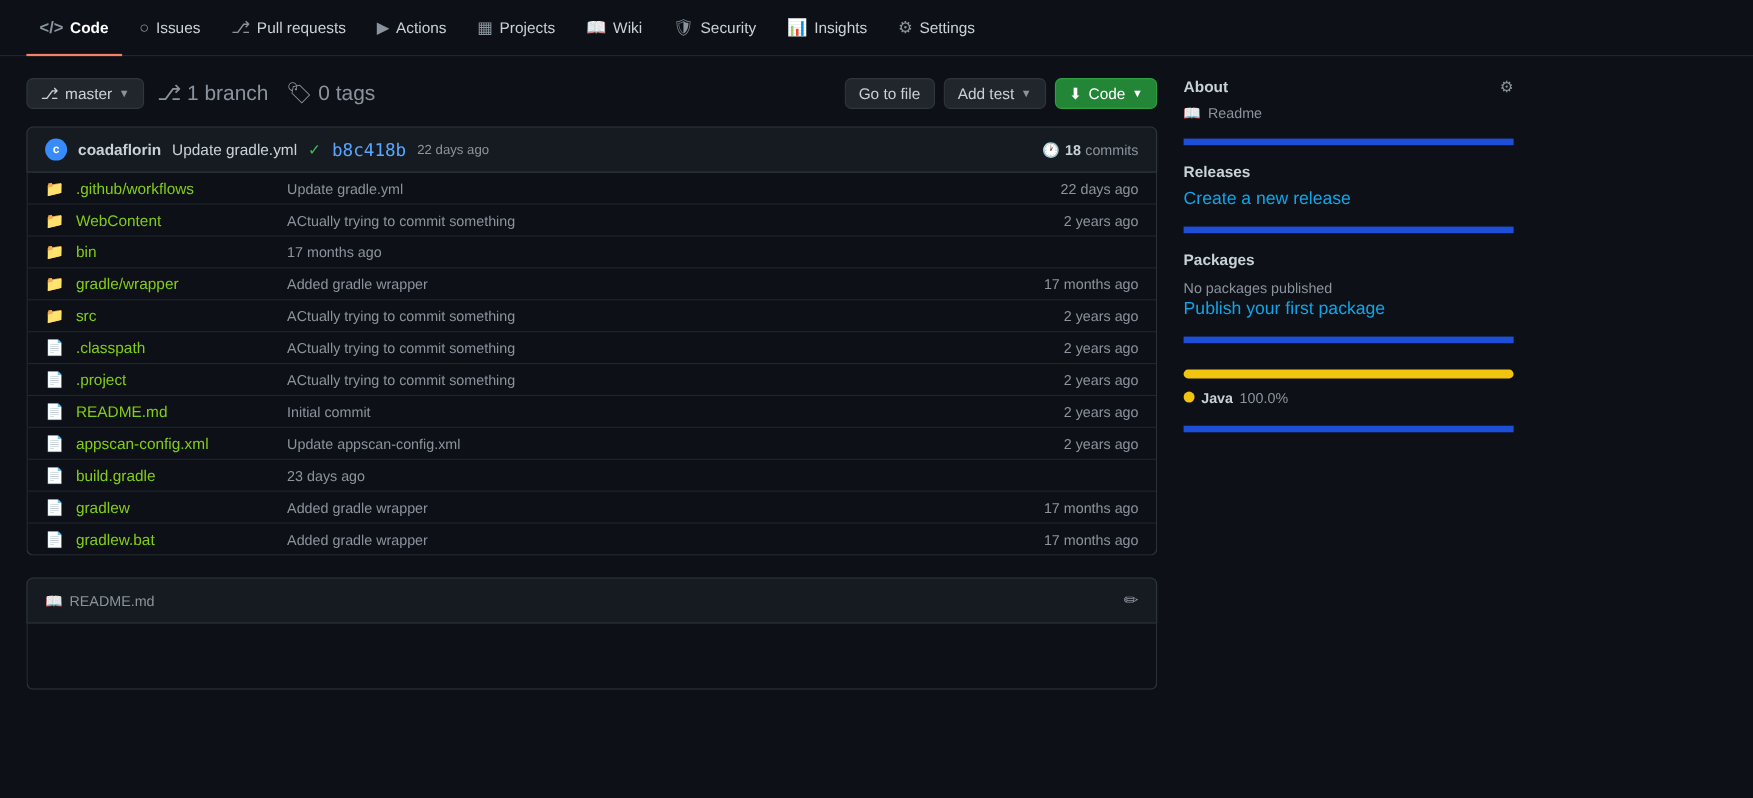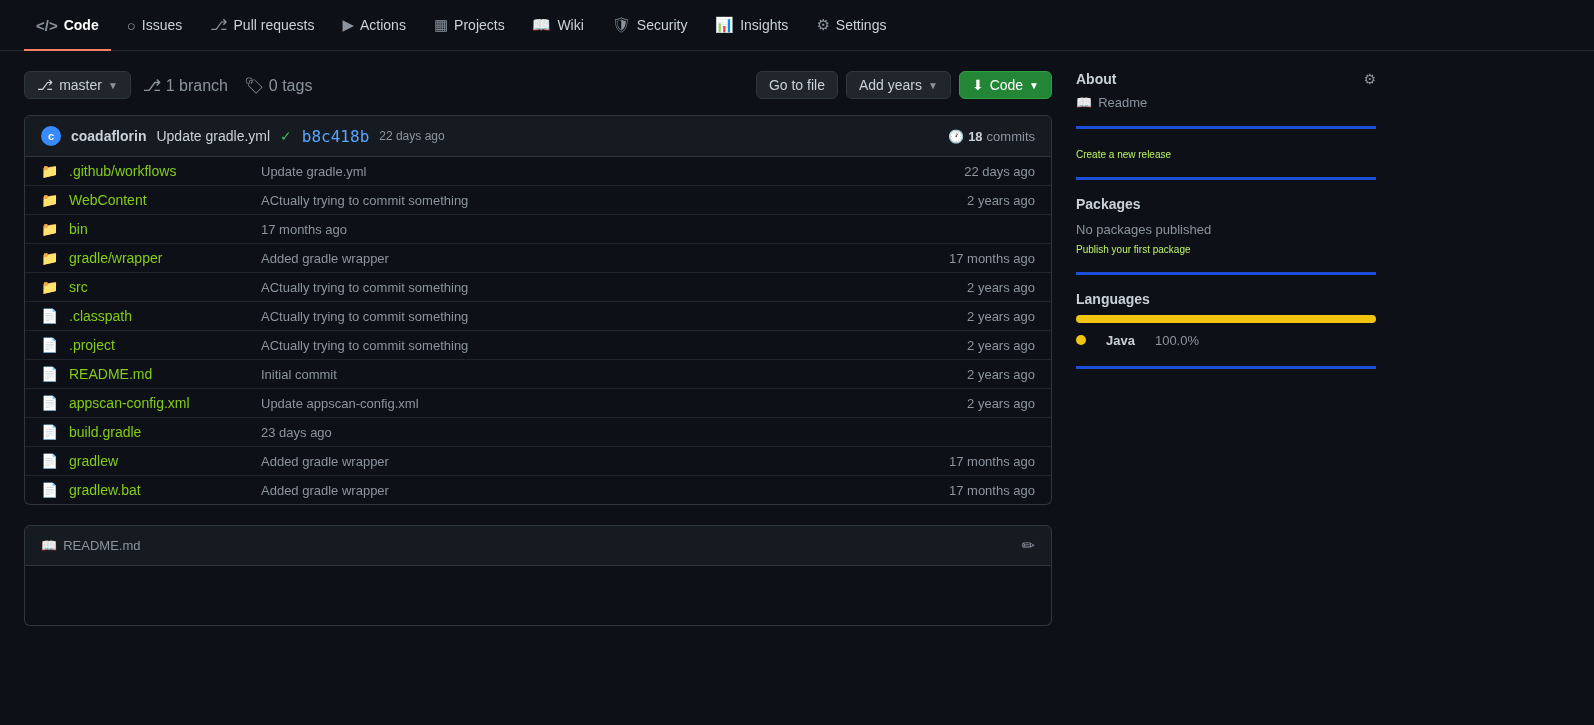--- a/index.html
+++ b/index.html
@@ -69,21 +69,21 @@
       color: #c9d1d9;
       padding: 5px 12px;
       cursor: pointer;
       font-size: 14px;
     }
     .branch-meta {
       display: flex;
       align-items: center;
       gap: 16px;
       color: #8b949e;
-      font-size: 16px;
+      font-size: 19px;
     }
     .branch-meta a { color: #8b949e; text-decoration: none; }
     .spacer { flex: 1; }
     .action-btns { display: flex; gap: 8px; }
     .btn-secondary {
       background: #21262d;
       border: 1px solid #30363d;
       border-radius: 6px;
       color: #c9d1d9;
       padding: 5px 12px;
@@ -180,45 +180,45 @@
       margin-top: 20px;
     }
     .edit-btn { color: #8b949e; cursor: pointer; background: none; border: none; font-size: 16px; }
 
     
     .right-sidebar {
       width: 300px;
       flex-shrink: 0;
     }
     .sidebar-section {
-      border-bottom: 3px solid #1d4ed8;
+      border-bottom: 6px solid #1d4ed8;
       padding: 16px 0;
     }
     .sidebar-section:first-child { padding-top: 0; }
     .sidebar-header {
       display: flex;
       align-items: center;
       justify-content: space-between;
       margin-bottom: 8px;
     }
     .sidebar-title { font-weight: 600; color: #c9d1d9; font-size: 14px; }
     .gear-btn { background: none; border: none; color: #8b949e; cursor: pointer; font-size: 14px; }
     .sidebar-text { color: #8b949e; font-size: 13px; line-height: 1.5; }
-    .sidebar-link { color: #bef264; text-decoration: none; font-size: 10px; margin-top: 16px; }
+    .sidebar-link { color: #0ea5e9; text-decoration: none; font-size: 16px; margin-top: 16px; }
     .readme-link { color: #8b949e; text-decoration: none; font-size: 13px; display: flex; align-items: center; gap: 6px; }
 
     
     .lang-bar {
       height: 8px;
       border-radius: 4px;
       background: #f1c40f;
       width: 100%;
       margin: 8px 0;
     }
-    .lang-list { display: flex; align-items: center; gap: 20px; font-size: 12px; color: #8b949e; }
+    .lang-list { display: flex; align-items: center; gap: 6px; font-size: 12px; color: #8b949e; }
     .lang-dot { width: 10px; height: 10px; border-radius: 50%; background: #f1c40f; }
 
     .chevron { font-size: 10px; color: #8b949e; }
     .tag-icon { color: #8b949e; }
   </style>
 </head>
 <body>
 
 <div class="top-nav">
   <a class="nav-item active">
@@ -280,21 +280,21 @@
           <span>0</span>
           <span>tags</span>
         </a>
       </div>
       <div class="spacer"></div>
       <div class="action-btns">
         <button class="btn-secondary">
           <span>Go to file</span>
         </button>
         <button class="btn-secondary">
-          <span>Add years</span>
+          <span>Add test</span>
           <span class="chevron">▼</span>
         </button>
         <button class="btn-primary">
           <span>⬇</span>
           <span>Code</span>
           <span class="chevron" style="color:#fff;">▼</span>
         </button>
       </div>
     </div>
 
@@ -410,35 +410,35 @@
       </div>
       <div style="margin-top:8px;">
         <a class="readme-link">
           <span>📖</span>
           <span>Readme</span>
         </a>
       </div>
     </div>
 
     <div class="sidebar-section">
+      <div class="sidebar-header">
+        <span class="sidebar-title">Releases</span>
+      </div>
       <a class="sidebar-link">Create a new release</a>
     </div>
 
     <div class="sidebar-section">
       <div class="sidebar-header">
         <span class="sidebar-title">Packages</span>
       </div>
       <p class="sidebar-text">No packages published</p>
       <a class="sidebar-link">Publish your first package</a>
     </div>
 
     <div class="sidebar-section">
-      <div class="sidebar-header">
-        <span class="sidebar-title">Languages</span>
-      </div>
       <div class="lang-bar"></div>
       <div class="lang-list">
         <span class="lang-dot"></span>
         <span class="sidebar-text" style="color:#c9d1d9; font-weight:600;">Java</span>
         <span class="sidebar-text">100.0%</span>
       </div>
     </div>
 
   </div>
 </div>

